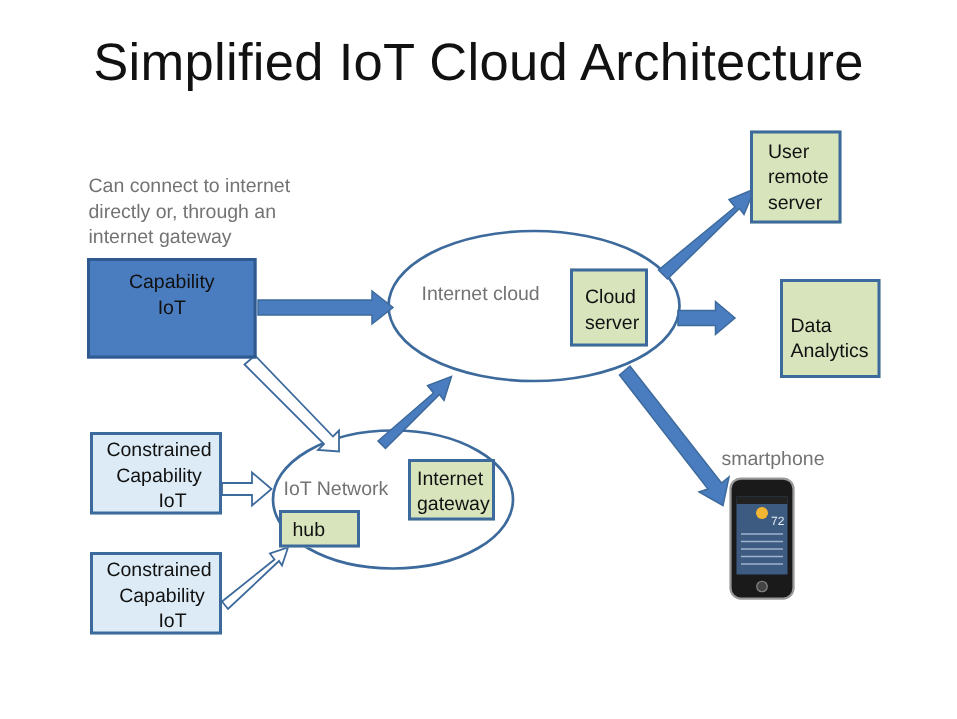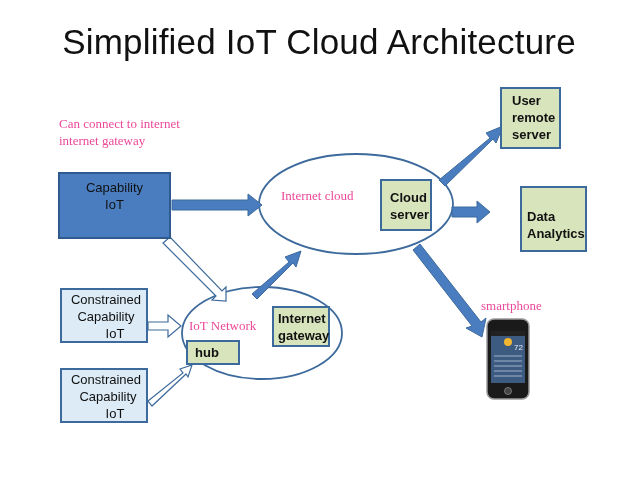--- a/index.html
+++ b/index.html
@@ -1,25 +1,25 @@
 <!DOCTYPE html>
 <html><head>
 <meta charset="utf-8">
 <style>
   html, body { margin:0; padding:0; background:#ffffff; }
   body { width:638px; height:479px; position:relative; overflow:hidden;
          font-family:"Liberation Sans", sans-serif; color:#111; }
   .title { position:absolute; left:0; top:22px; width:638px; text-align:center;
            font-size:35px; color:#111; letter-spacing:0.2px; }
   svg.diagram { position:absolute; left:0; top:0; }
-  .lbl { position:absolute; font-size:13px; line-height:17px; color:#ec4899;font-family:Liberation Serif, serif; }
+  .lbl { position:absolute; font-size:13px; line-height:17px; color:#737373; }
   .box { position:absolute; box-sizing:border-box; font-size:13px; line-height:17px; }
   .box-full { background:#4a7dc0; border:2px solid #2f5a8f; color:#111; text-align:center; padding-top:5px; }
   .box-cons { background:#dcebf6; border:2px solid #3d6a9c; text-align:center; padding:1px 0 0 4px; overflow:hidden; }
-  .box-green { background:#d8e4bc; border:2px solid #3d6a9c; padding:2px 0 0 7px;font-weight:bold; }
+  .box-green { background:#d8e4bc; border:2px solid #3d6a9c; padding:2px 0 0 7px; }
   .phone { position:absolute; }
 </style>
 </head>
 <body>
 
 <div class="title">Simplified IoT Cloud Architecture</div>
 
 <svg class="diagram" width="638" height="479">
 
   <ellipse cx="356" cy="204" rx="97" ry="50" fill="#fff" stroke="#3d6a9c" stroke-width="1.8"></ellipse>
@@ -54,20 +54,21 @@
     <polygon points="148,322 168,322 168,315 181,326 168,337 168,330 148,330" fill="#fff" stroke="#3d6a9c" stroke-width="1.2"></polygon>
   </g>
 
   <g>
     <polygon points="148,401 183,373 180,369 192,365 188,377 186,374 152,406" fill="#fff" stroke="#3d6a9c" stroke-width="1.2"></polygon>
   </g>
 </svg>
 
 <div class="lbl" style="left:59px;top:115px;">
   <div>Can connect to internet</div>
+  <div>directly or, through an</div>
   <div>internet gateway</div>
 </div>
 
 <div class="box box-full" style="left:58px;top:172px;width:113px;height:67px;">
   <div>Capability</div>
   <div>IoT</div>
 </div>
 
 <div class="box box-cons" style="left:60px;top:288px;width:88px;height:55px;">
   <div>Constrained</div>

